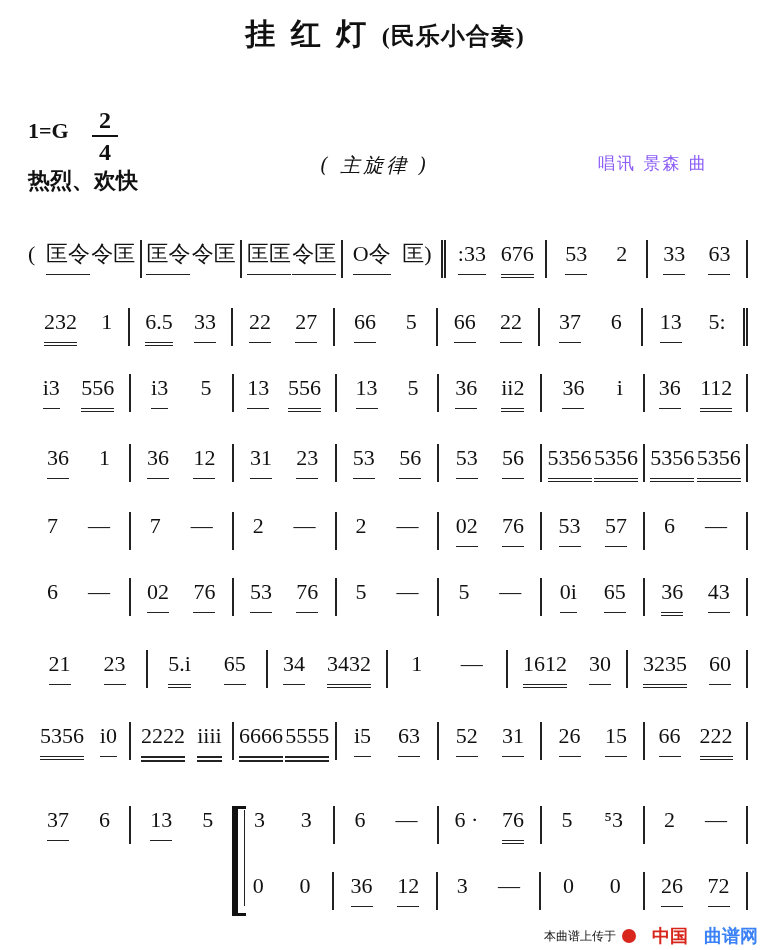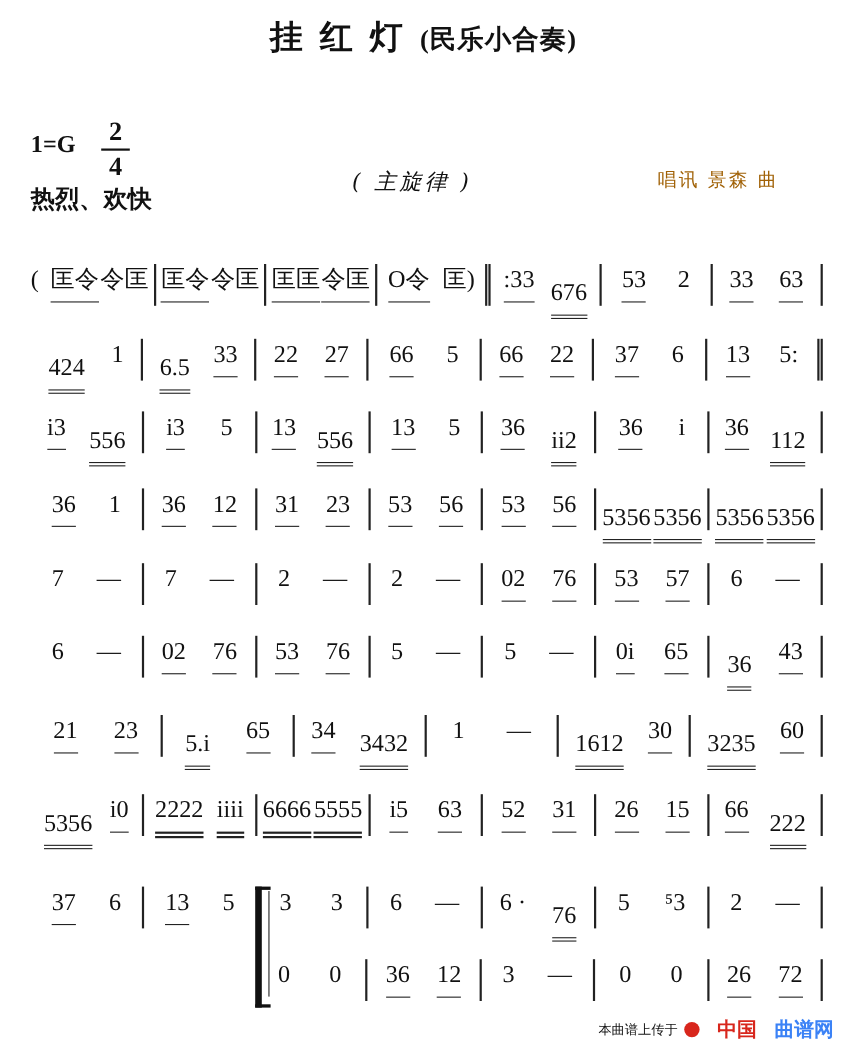--- a/index.html
+++ b/index.html
@@ -11,30 +11,30 @@
   .key { position:absolute; left:28px; top:118px; font-size:22px; font-weight:bold;
          font-family:"Liberation Serif", serif; }
   .frac { position:absolute; left:92px; top:108px; width:26px; text-align:center;
           font-weight:bold; font-size:24px; line-height:24px; }
   .frac .bar { border-top:2px solid #111; margin:3px 0; }
   .tempo { position:absolute; left:28px; top:166px; font-size:22px; font-weight:bold;
            font-family:"DejaVu Sans", sans-serif; }
   .part { position:absolute; left:320px; top:120px; font-size:20px; font-style:italic;
           font-family:"DejaVu Serif", serif; letter-spacing:3px;margin-top:32px; }
   .credit { position:absolute; left:598px; top:152px; font-size:17px;
-            font-family:"DejaVu Serif", serif; letter-spacing:2px; color:#a16207; }
+            font-family:"DejaVu Serif", serif; letter-spacing:2px; color:#8b5cf6; }
   .row { position:absolute; left:28px; width:720px; height:44px; display:flex;
          align-items:flex-start; font-size:22px; }
   .m { flex:1; display:flex; justify-content:space-around; align-items:flex-start;
        border-right:2px solid #222; height:38px; padding:0 4px; box-sizing:border-box; }
   .m.nobar { border-right:none; }
   .m.dbl { border-right:5px double #222; }
   .g { position:relative; padding-bottom:6px; white-space:pre; line-height:28px; }
   .g.u1 { border-bottom:1.5px solid #222; }
-  .g.u2 { border-bottom:4px double #222;margin-top:12px; }
+  .g.u2 { border-bottom:4px double #222; }
   .g.u3 { border-bottom:6px double #222; }
   .prefix { font-size:22px; line-height:28px; padding-right:6px; }
   .brace { position:absolute; left:232px; top:806px; width:8px; height:104px;
            border-left:6px solid #111; border-top:3px solid #111; border-bottom:3px solid #111; }
   .brace2 { position:absolute; left:244px; top:810px; width:0; height:96px;
             border-left:1.5px solid #222; }
   .footer { position:absolute; right:12px; top:924px; font-size:12px;
             font-family:"DejaVu Sans", sans-serif; display:flex; align-items:center; gap:6px; }
   .footer .logo { display:inline-flex; align-items:center; gap:16px; font-weight:bold; font-size:18px; }
   .footer .logo .c { width:14px; height:14px; border-radius:50%; background:#d8261c; display:inline-block; }
@@ -85,21 +85,21 @@
         <span class="g u1">53</span>
         <span class="g">2</span>
       </div>
       <div class="m">
         <span class="g u1">33</span>
         <span class="g u1">63</span>
       </div>
     </div>
     <div class="row" style="top: 308px;">
       <div class="m">
-        <span class="g u2">424</span>
+        <span class="g u2">232</span>
         <span class="g">1</span>
       </div>
       <div class="m">
         <span class="g u2">6.5</span>
         <span class="g u1">33</span>
       </div>
       <div class="m">
         <span class="g u1">22</span>
         <span class="g u1">27</span>
       </div>

